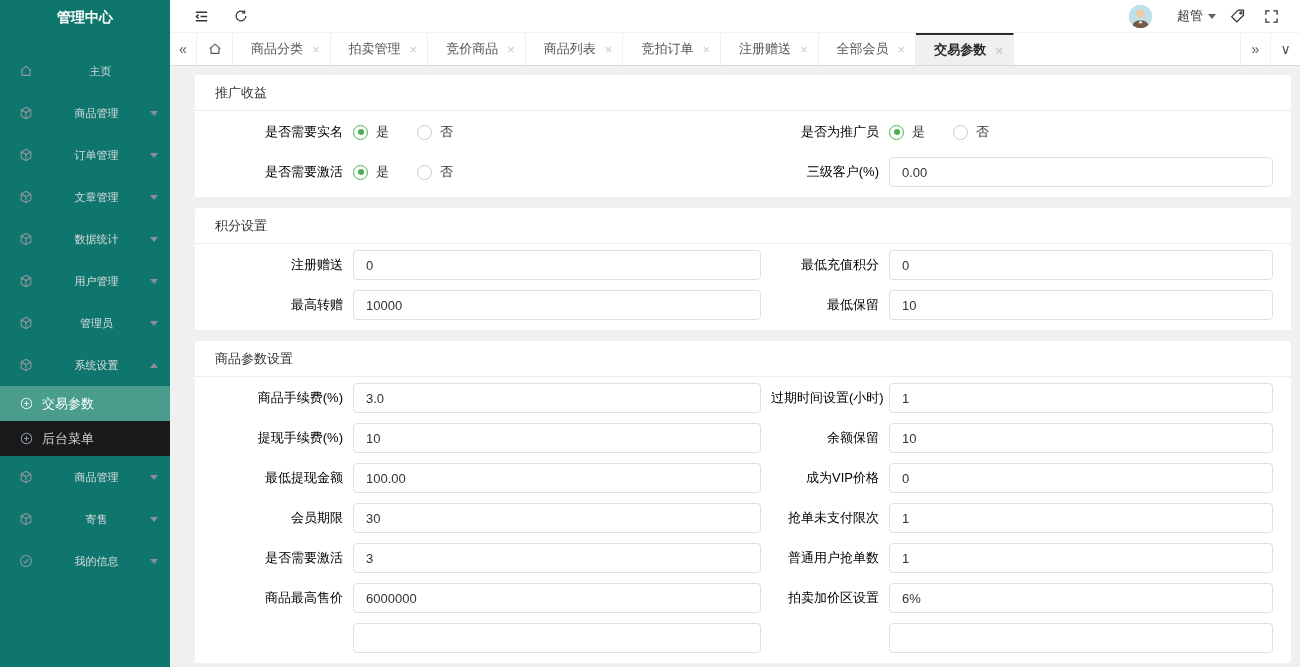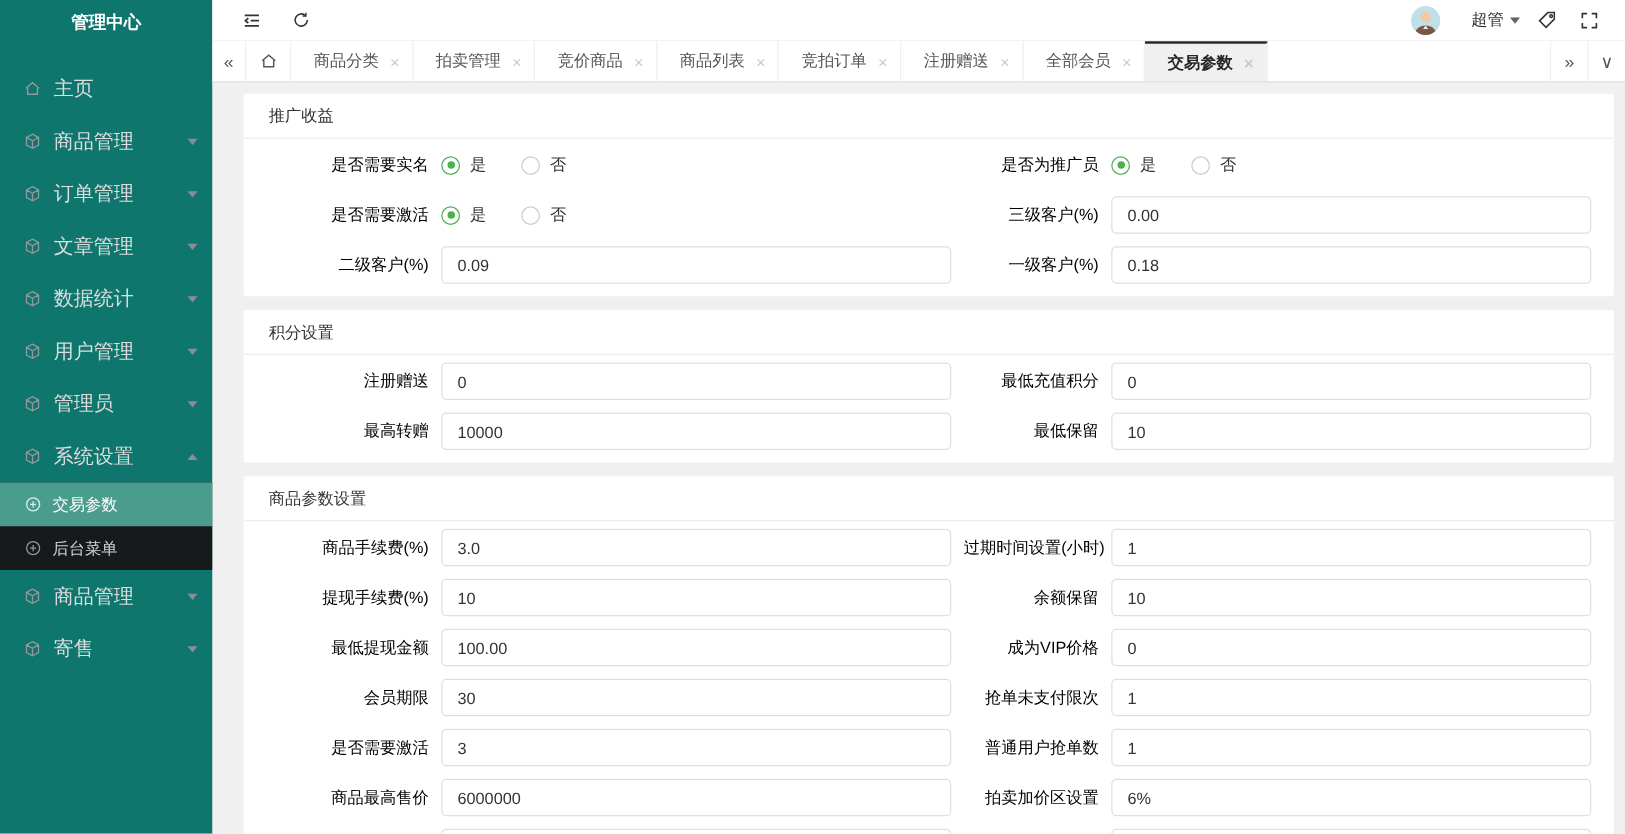--- a/index.html
+++ b/index.html
@@ -4,21 +4,21 @@
 <style>
   * { margin:0; padding:0; box-sizing:border-box; }
   html,body { width:1300px; height:667px; overflow:hidden; background:#f0f0f0;
     font-family:"Liberation Sans","DejaVu Sans",sans-serif; }
   .app { display:flex; width:1300px; height:667px; }
 
   
   .sidebar { width:170px; min-width:170px; height:667px; background:#0f766e; color:#d7d8d9; }
   .sb-title { height:34px; line-height:34px; text-align:center; color:#fff; font-size:14px; font-weight:bold; }
   .sb-nav { padding-top:16px; }
-  .sb-item { height:42px; display:flex; align-items:center; padding:0 12px 0 18px; font-size:16px; cursor:pointer; }
+  .sb-item { height:42px; display:flex; align-items:center; padding:0 12px 0 18px; font-size:11px; cursor:pointer;text-align:center; }
   .sb-item .ic { width:15px; height:15px; margin-right:10px; display:flex; align-items:center; justify-content:center; }
   .sb-item .ic svg { stroke:#93989e; }
   .sb-item .lbl { flex:1; color:#dcdddf; }
   .caret { width:0; height:0; border-left:4.5px solid transparent; border-right:4.5px solid transparent; }
   .caret.down { border-top:5px solid #8a8f95; }
   .caret.up { border-bottom:5px solid #8a8f95; }
   .sb-submenu { background:#17191b; }
   .sb-sub { height:35px; display:flex; align-items:center; padding:0 12px 0 20px; font-size:13px; color:#cfd0d2; cursor:pointer; }
   .sb-sub .ic { width:13px; height:13px; margin-right:9px; display:flex; align-items:center; }
   .sb-sub .ic svg { stroke:#93989e; }
@@ -187,20 +187,30 @@
       <div class="sb-item">
         <span class="ic">
           <svg width="14" height="14" viewBox="0 0 16 16" fill="none" stroke-width="1.2">
               <path d="M8 1.5 13.5 4.5v7L8 14.5 2.5 11.5v-7Z M2.5 4.5 8 7.5l5.5-3M8 7.5V14"></path>
             </svg>
         </span>
         <span class="lbl">寄售</span>
         <span class="caret down"></span>
       </div>
 
+      <div class="sb-item">
+        <span class="ic">
+          <svg width="14" height="14" viewBox="0 0 16 16" fill="none" stroke-width="1.2">
+              <circle cx="8" cy="8" r="6.2"></circle>
+              <path d="M5.3 8.2 7.2 10l3.5-3.8"></path>
+            </svg>
+        </span>
+        <span class="lbl">我的信息</span>
+        <span class="caret down"></span>
+      </div>
 
     </nav>
   </aside>
 
   <div class="main">
 
     <header class="topbar">
       <span class="tb-icon">
         <svg width="17" height="17" viewBox="0 0 18 18" fill="none" stroke-width="1.4">
             <path d="M3 4.5h12M8 9h7M3 13.5h12M6 7l-2.5 2L6 11"></path>
@@ -322,26 +332,20 @@
                   <em style="font-style:normal">是</em>
                 </span>
               <span class="ropt">
                   <i class="rdot"></i>
                   <em style="font-style:normal">否</em>
                 </span>
             </div>
             <label class="flabel">三级客户(%)</label>
             <input class="finput" value="0.00" style="">
           </div>
-          <div class="frow">
-            <label class="flabel">二级客户(%)</label>
-            <input class="finput" value="0.09" style="">
-            <label class="flabel">一级客户(%)</label>
-            <input class="finput" value="0.18" style="">
-          </div>
         </div>
       </section>
 
       <section class="card">
         <div class="card-hd">积分设置</div>
         <div class="card-bd">
           <div class="frow">
             <label class="flabel">注册赠送</label>
             <input class="finput" value="0" style="">
             <label class="flabel">最低充值积分</label>

